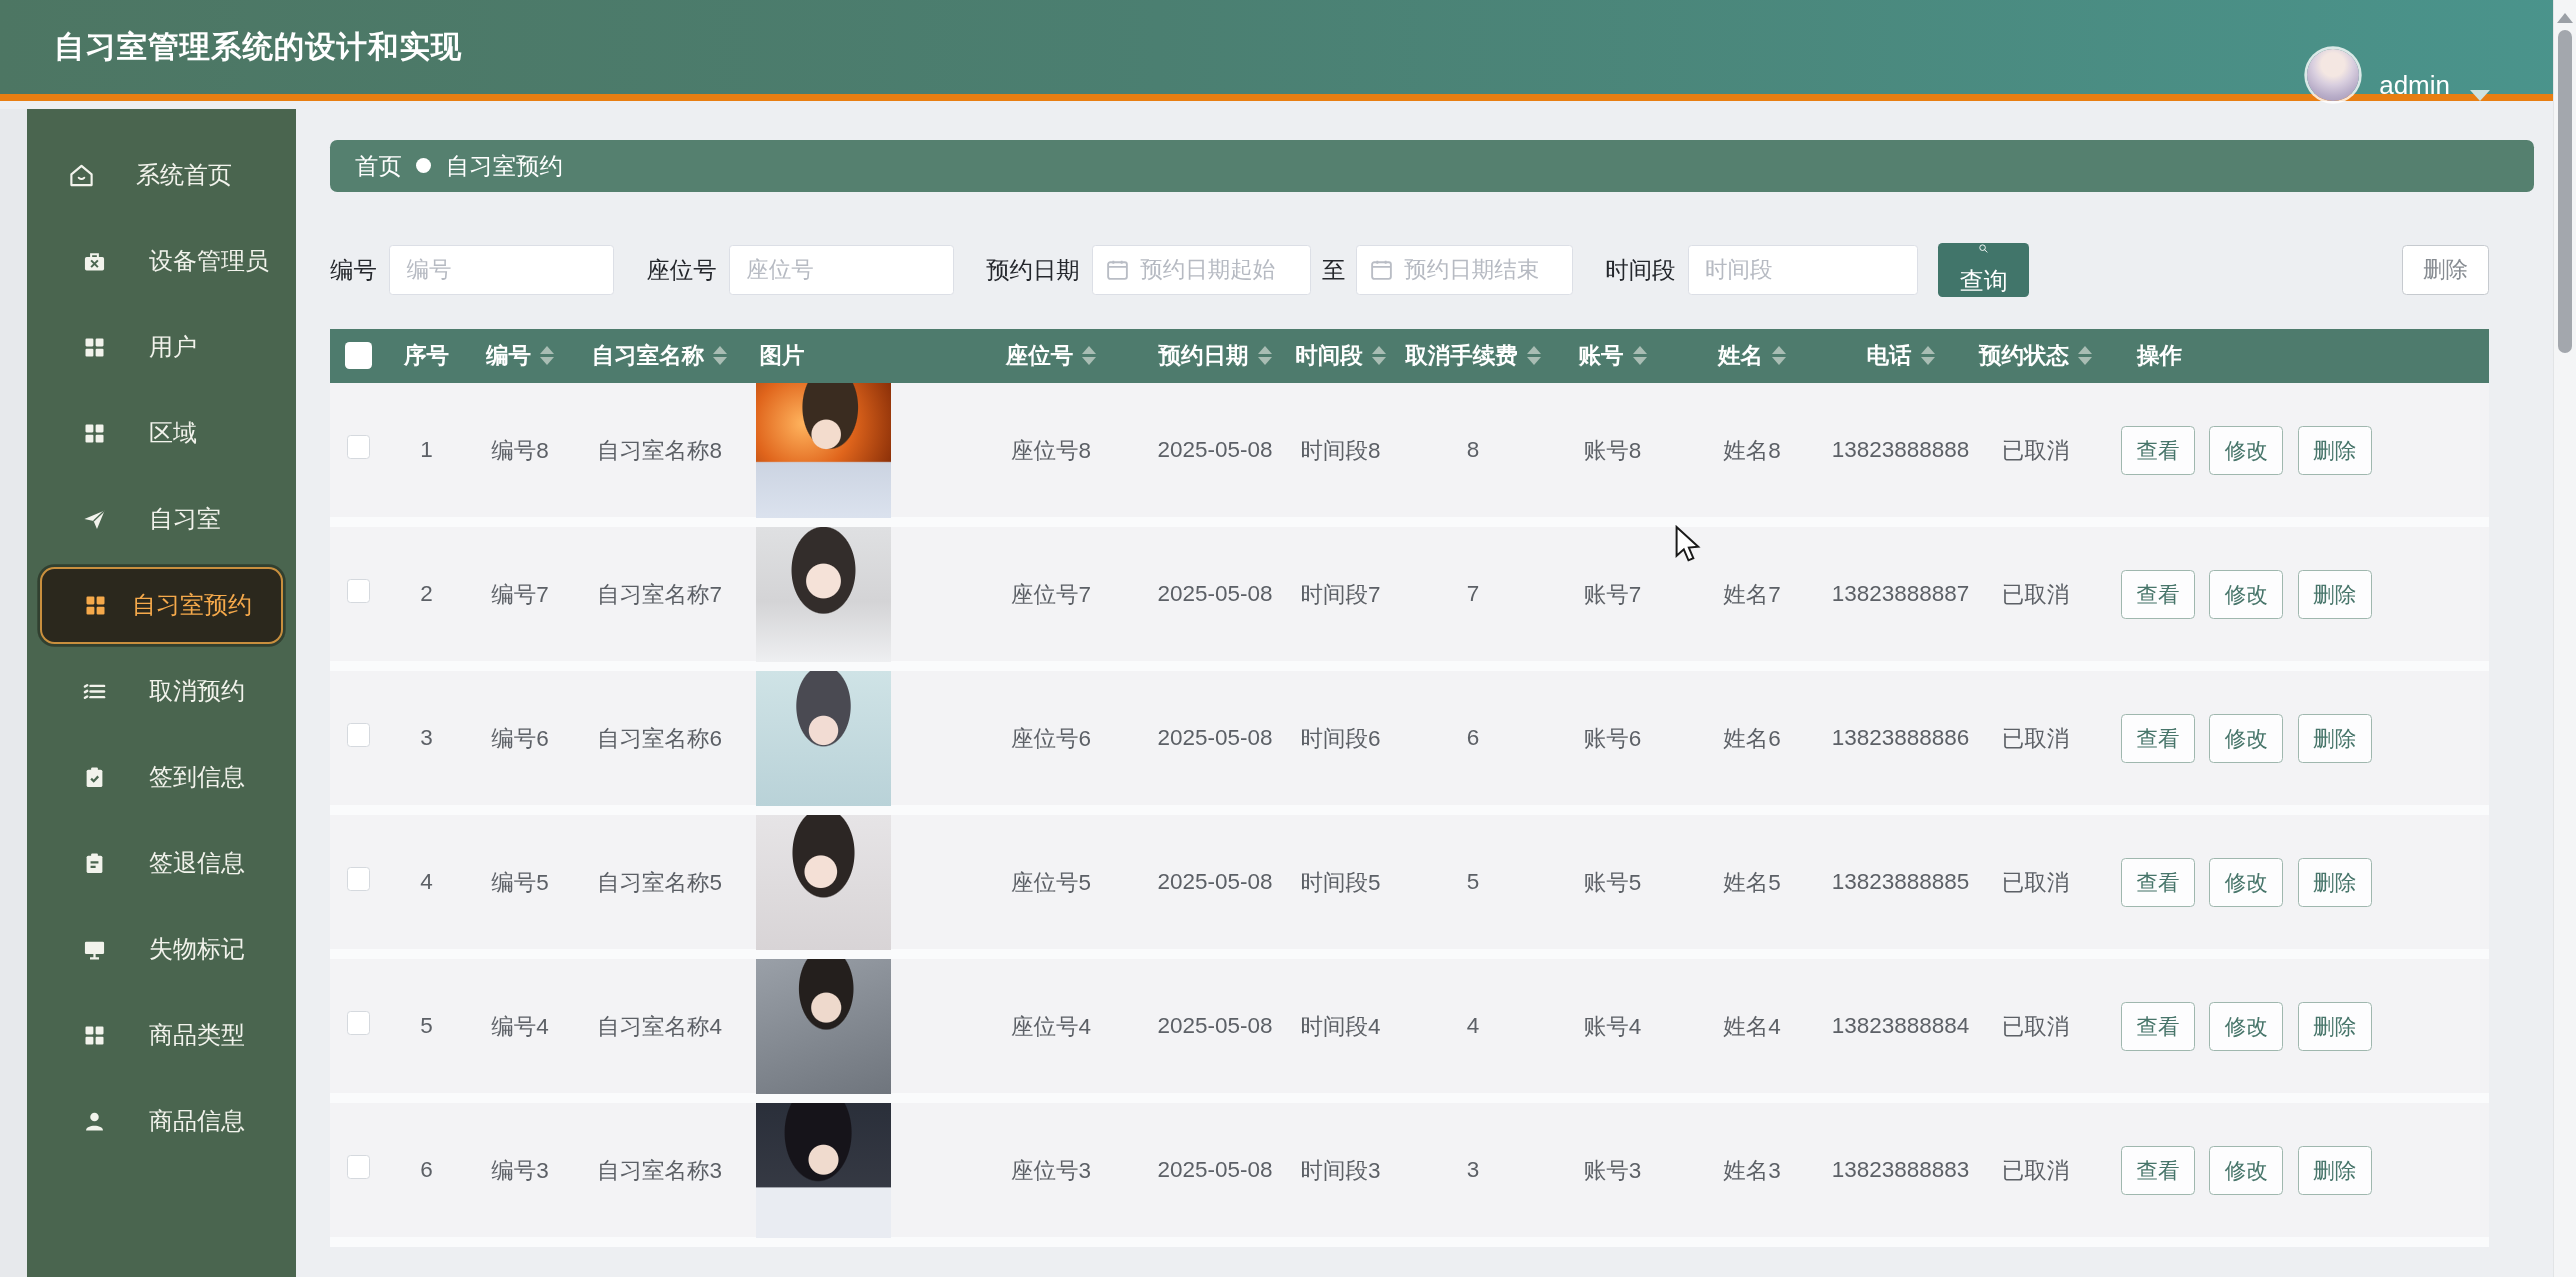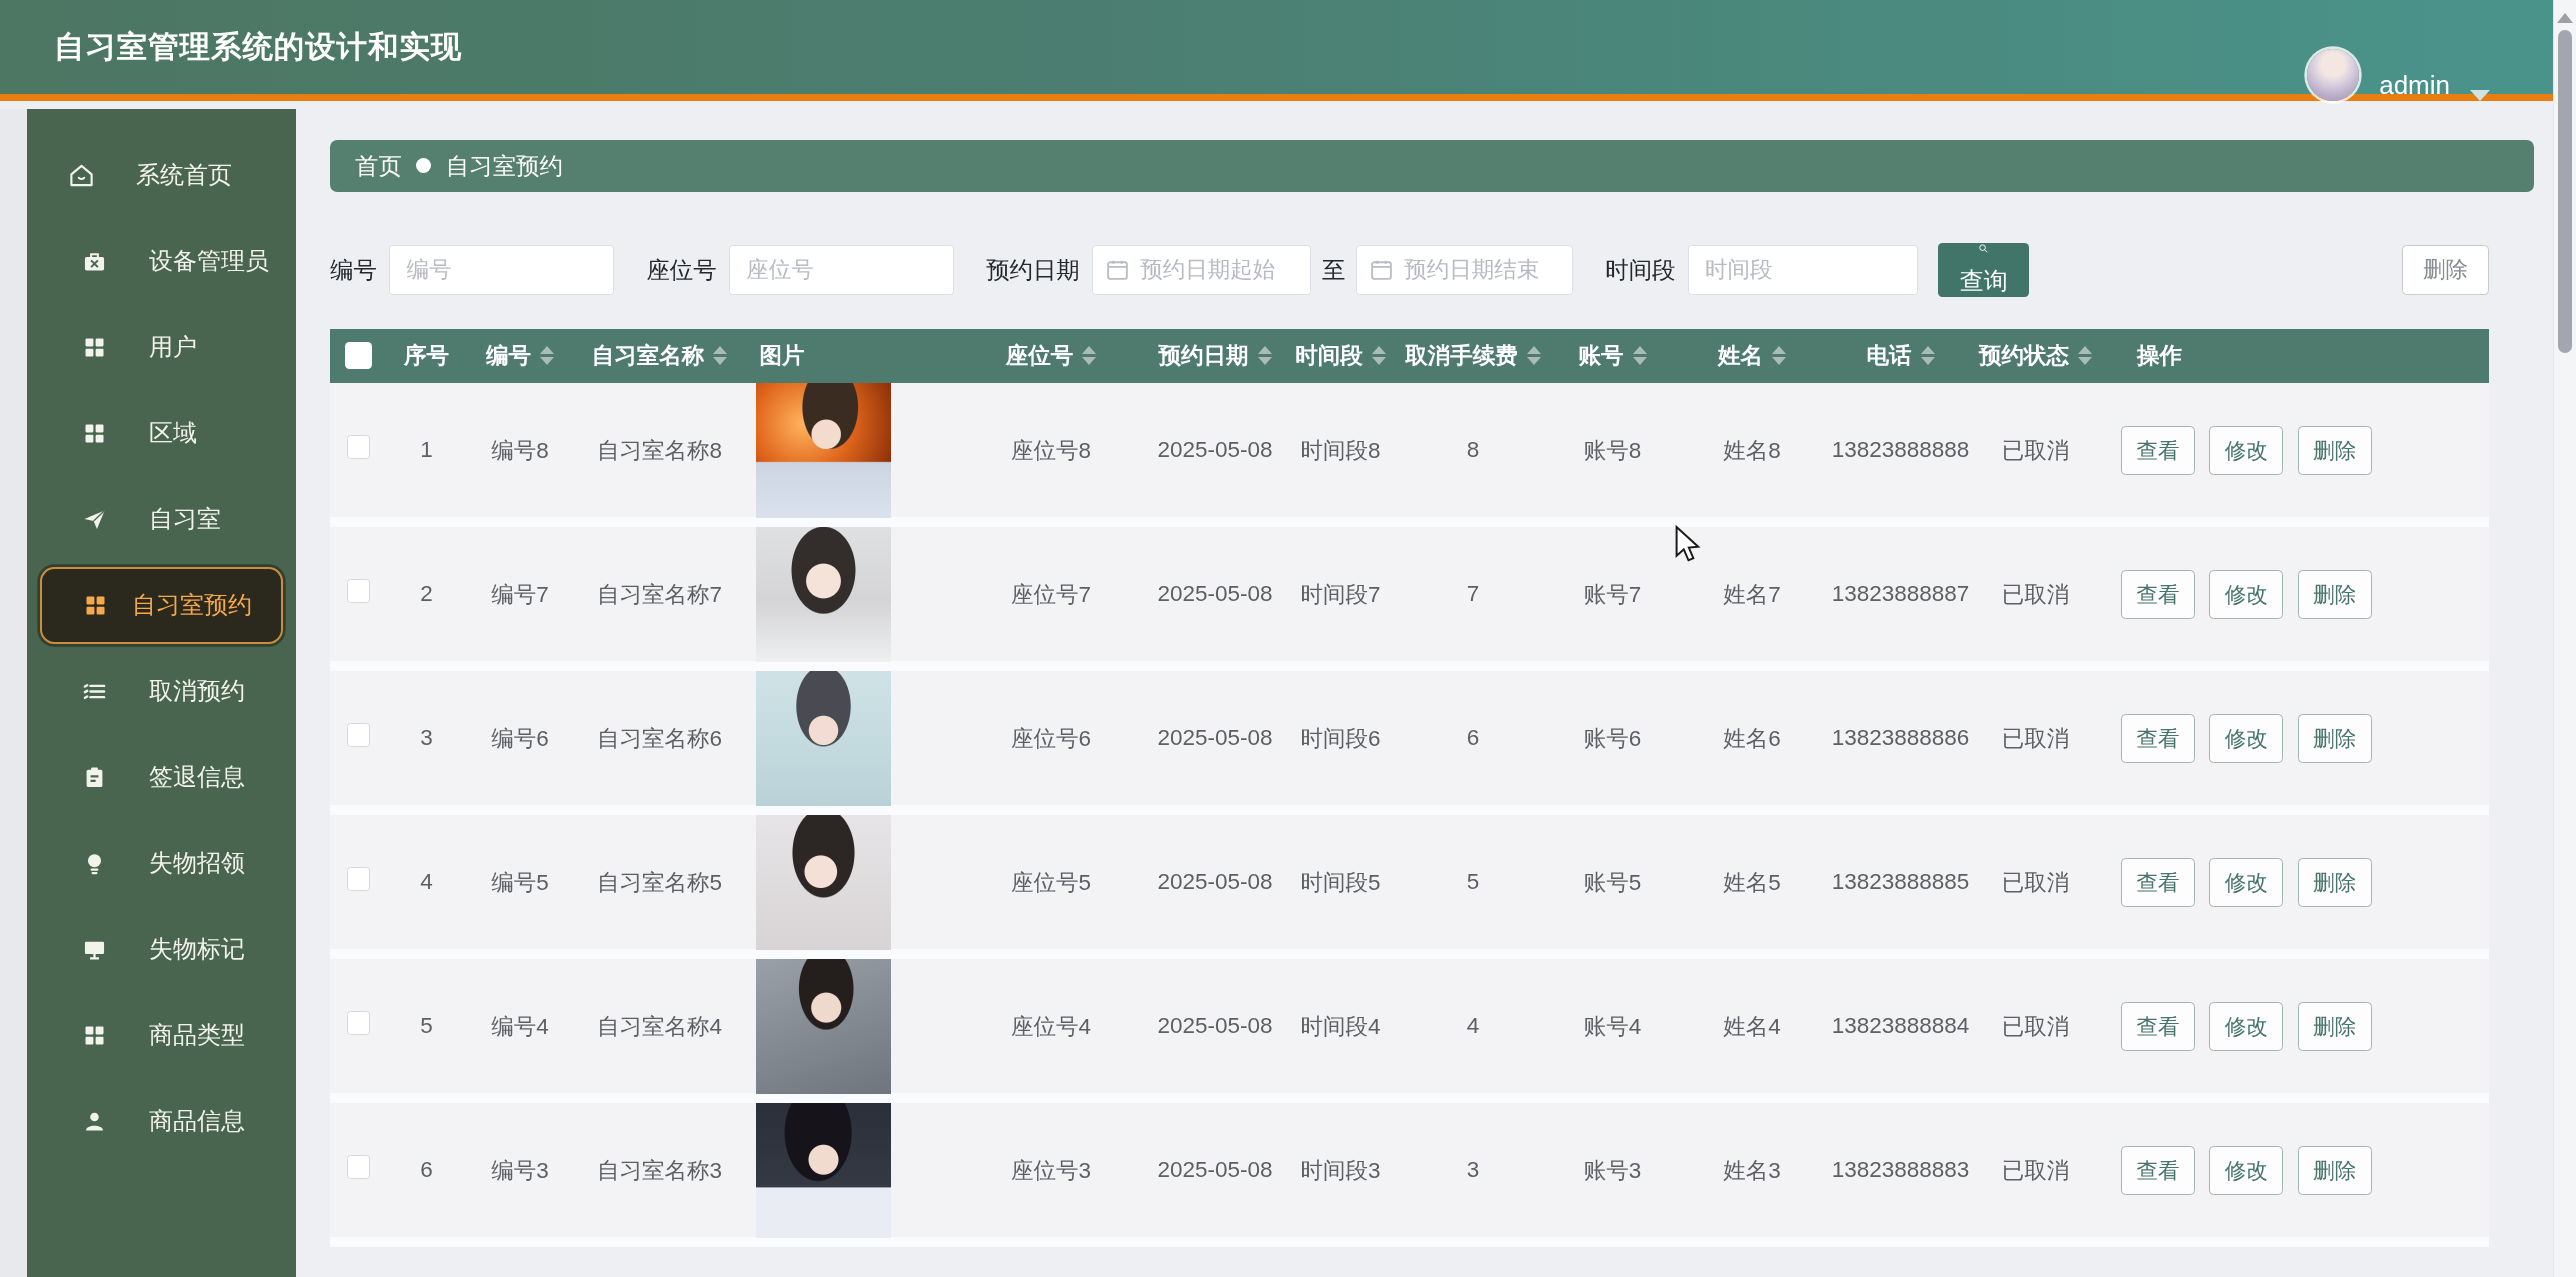--- a/index.html
+++ b/index.html
@@ -176,41 +176,42 @@
             <path d="M8.5 7 H20.5"></path>
             <path d="M8.5 12 H20.5"></path>
             <path d="M8.5 17 H20.5"></path>
             <path d="M3.5 7.6 l2-1.2 M3.5 12.6 l2-1.2 M3.5 17.6 l2-1.2"></path>
           </g>
         </svg>
     </span>
     <span>取消预约</span>
   </div>
 
+  <div class="s-item">
+    <span class="ic">
+      <svg viewBox="0 0 24 24" width="27" height="27">
+          <rect x="5" y="5" width="14" height="15.5" rx="1.5" fill="currentColor"></rect>
+          <rect x="9" y="3" width="6" height="3.5" rx="1" fill="currentColor"></rect>
+          <path d="M9 13 l2.3 2.3 L15.3 11" fill="none" stroke="#4a654f" stroke-width="2"></path>
+        </svg>
+    </span>
+    <span>签到信息</span>
+  </div>
 
   <div class="s-item">
     <span class="ic">
       <svg viewBox="0 0 24 24" width="27" height="27">
           <rect x="5" y="5" width="14" height="15.5" rx="1.5" fill="currentColor"></rect>
           <rect x="9" y="3" width="6" height="3.5" rx="1" fill="currentColor"></rect>
           <path d="M8.5 11 H15.5 M8.5 15 H13" stroke="#4a654f" stroke-width="1.8"></path>
         </svg>
     </span>
     <span>签退信息</span>
   </div>
 
-  <div class="s-item">
-    <span class="ic">
-      <svg viewBox="0 0 24 24" width="27" height="27">
-          <circle cx="12" cy="9.5" r="5.8" fill="currentColor"></circle>
-          <path d="M9.5 17.5 h5 M10.3 20.5 h3.4" stroke="currentColor" stroke-width="2" stroke-linecap="round"></path>
-        </svg>
-    </span>
-    <span>失物招领</span>
-  </div>
 
   <div class="s-item">
     <span class="ic">
       <svg viewBox="0 0 24 24" width="27" height="27">
           <rect x="3.5" y="5" width="17" height="11" rx="1.2" fill="currentColor"></rect>
           <path d="M12 16 v3 M8 19.8 h8" stroke="currentColor" stroke-width="2"></path>
         </svg>
     </span>
     <span>失物标记</span>
   </div>

